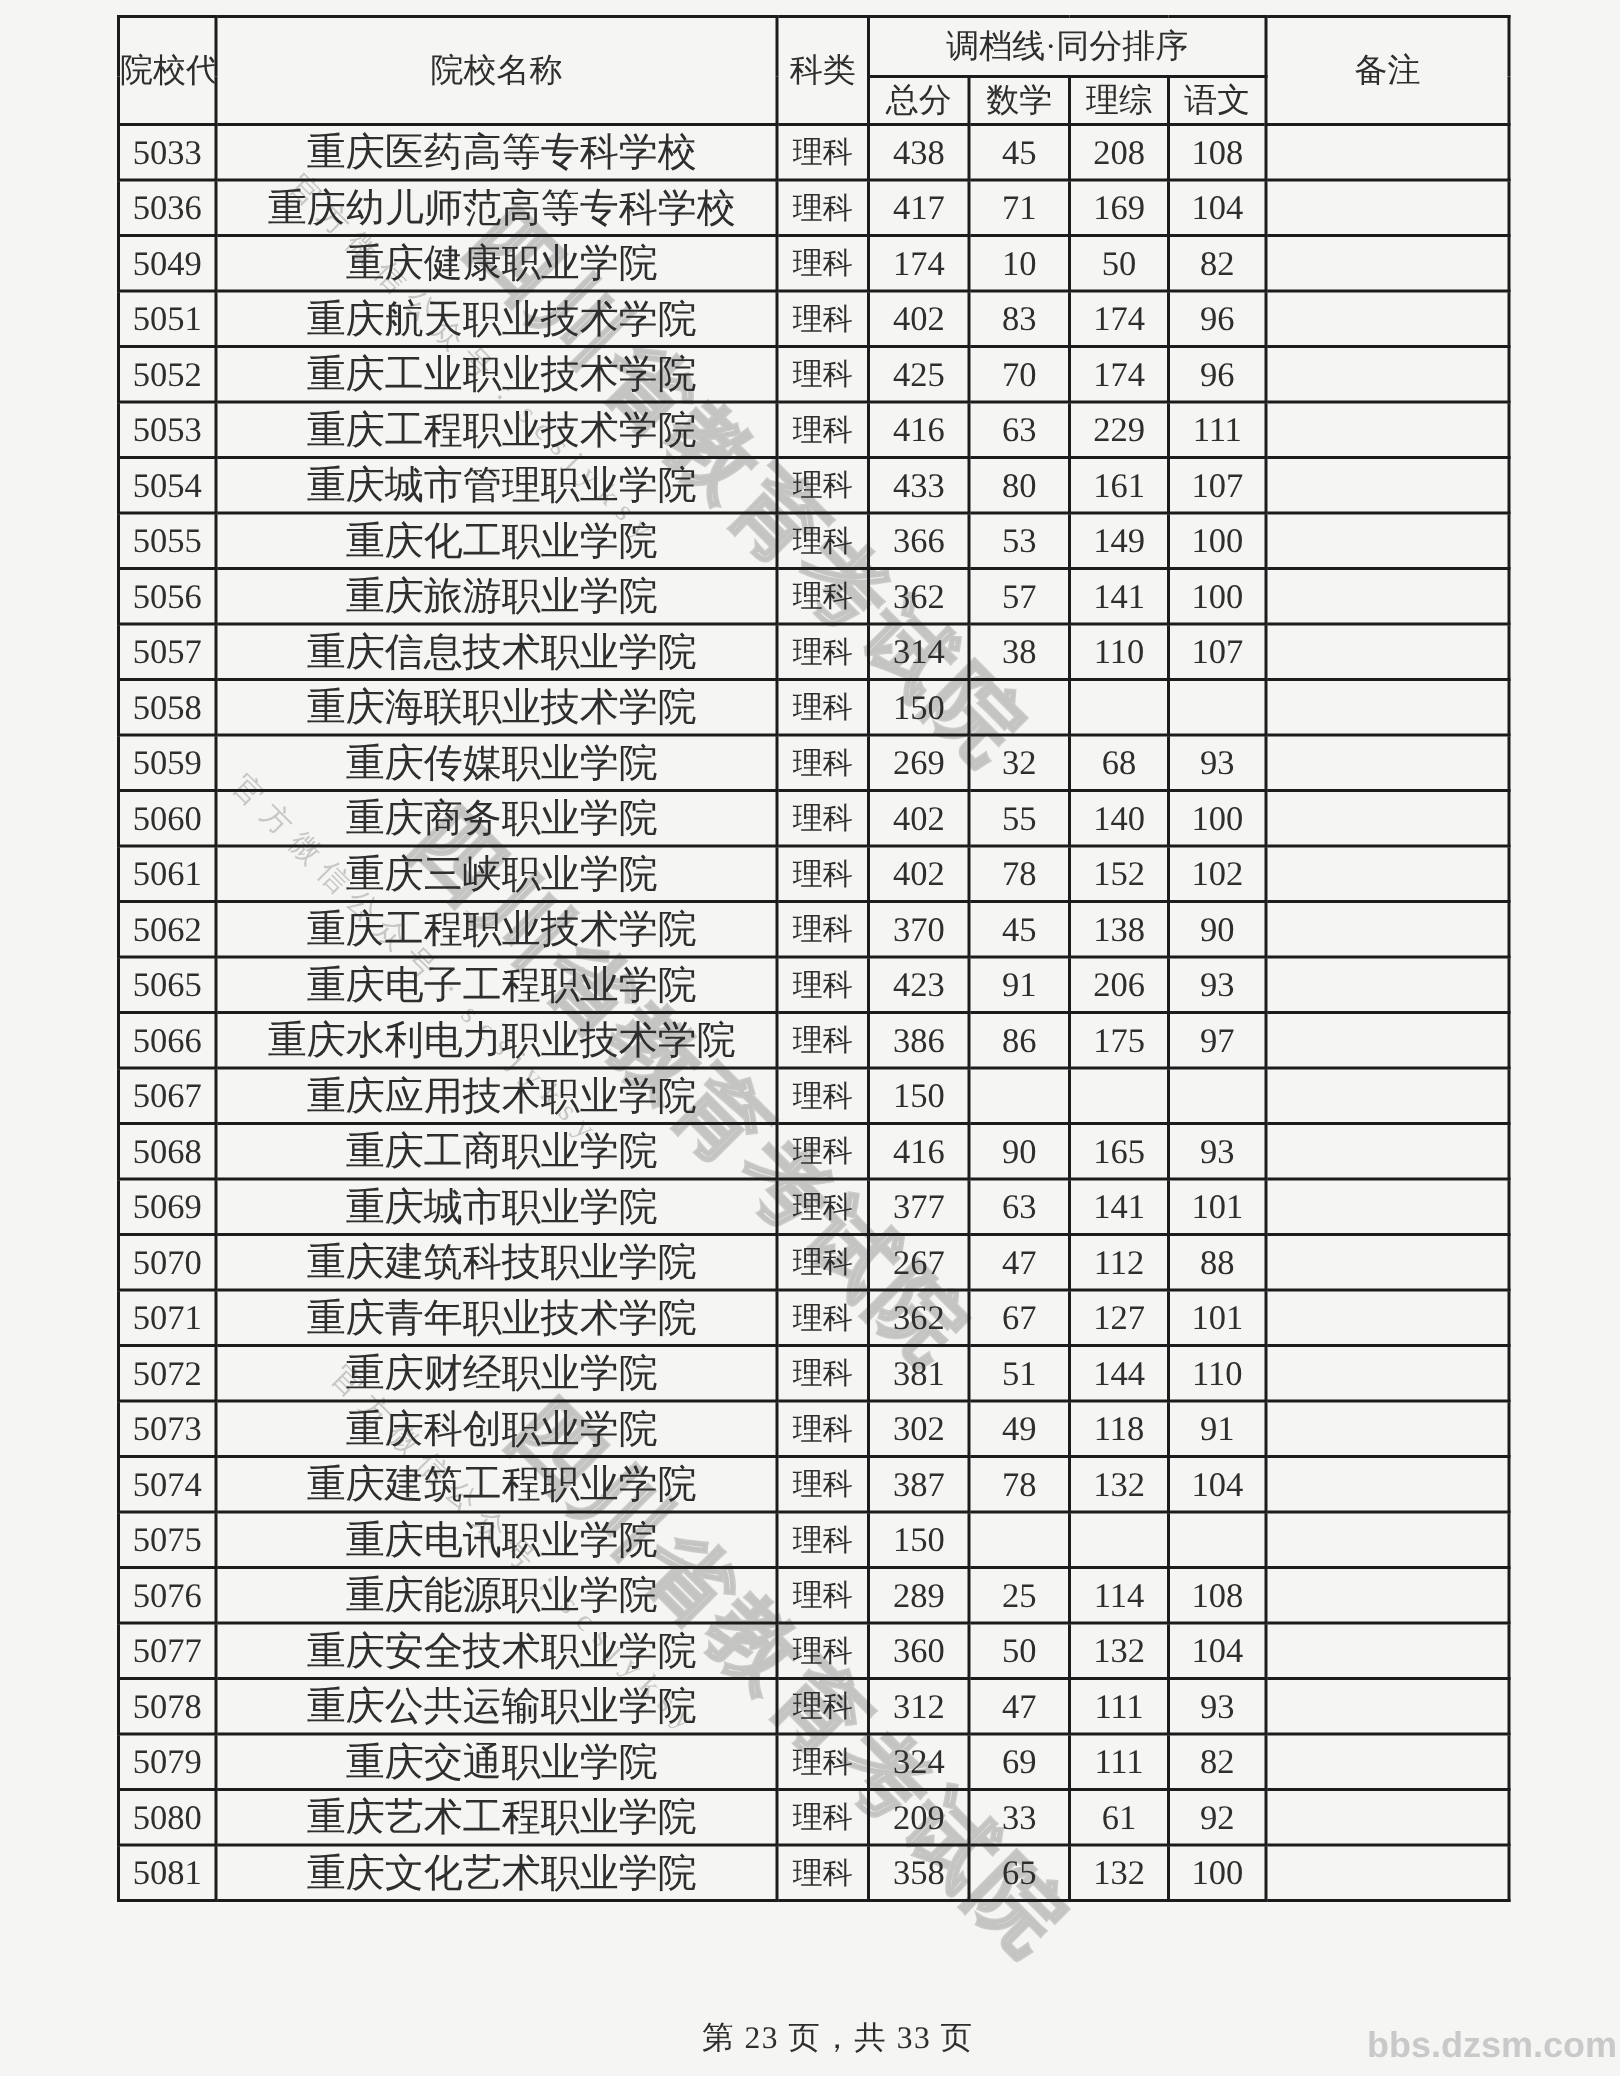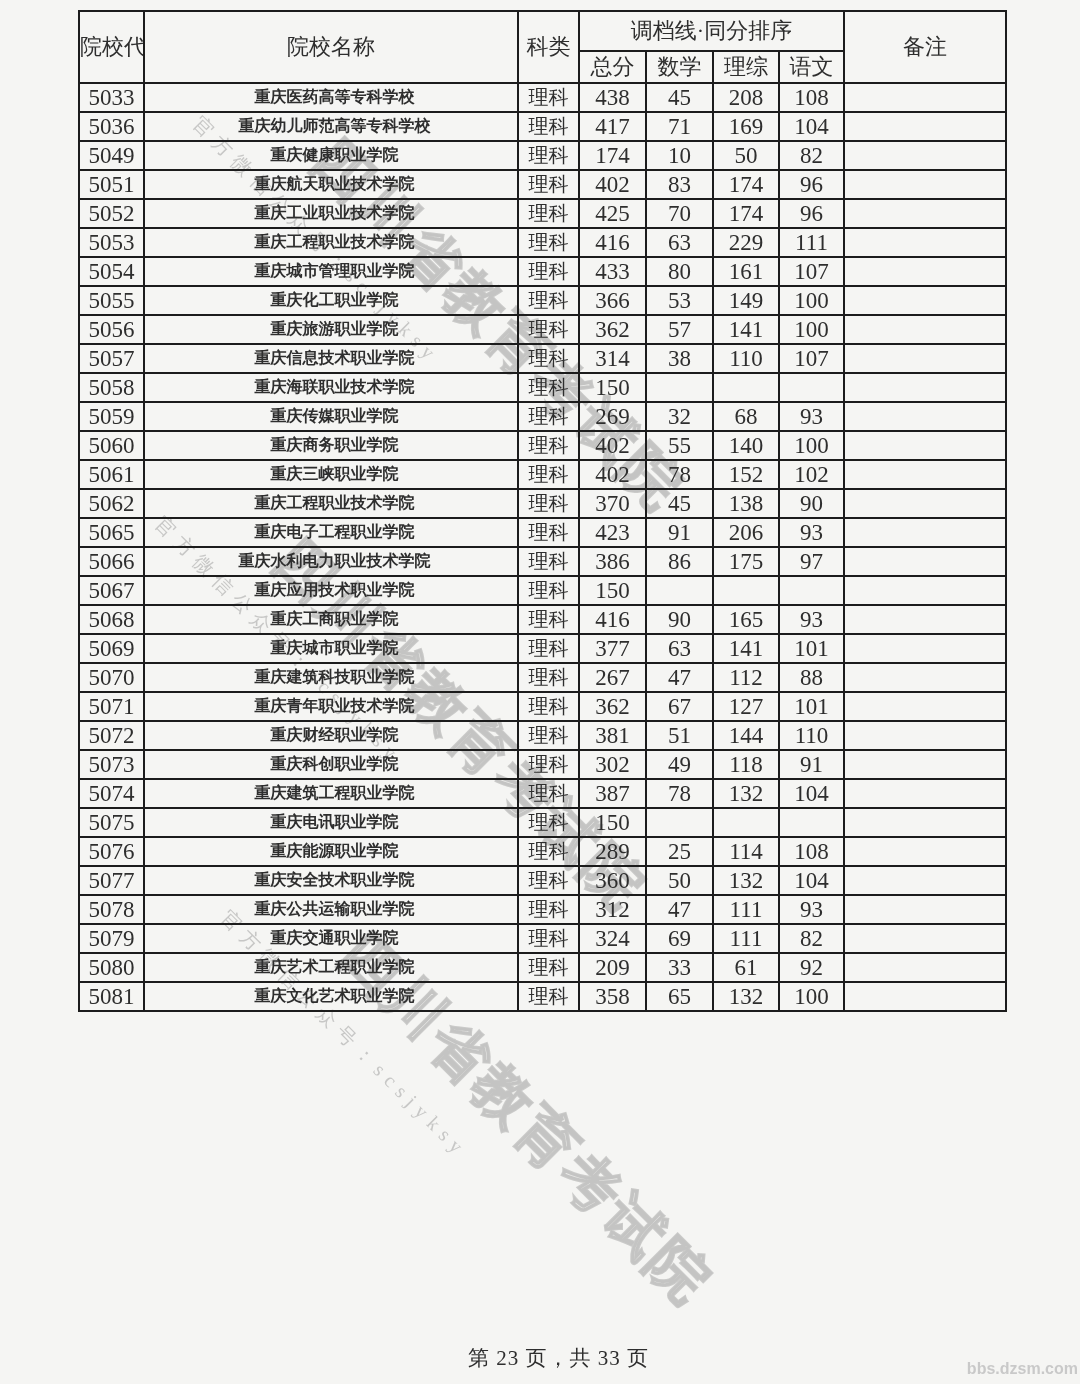--- a/index.html
+++ b/index.html
@@ -63,22 +63,21 @@
     font-size: 22px;
   }
   th.h-code { white-space: normal; line-height: 1.25; }
   tr.h-top { height: 40px; }
   tr.h-sub { height: 28px; }
   tbody tr { height: 23px; }
   td.c-code { font-size: 23px; }
   td.c-name {
     text-align: left;
     padding-left: 7px;
-    font-size: 16px;
-    font-weight: bold;
+    font-size: 26px;
   }
   td.c-cat { font-size: 20px; }
   td.c-num { font-size: 23px; }
 
   
   .footer-page {
     position: absolute;
     left: 0; right: 0;
     top: 1344px;
     text-align: center;
@@ -87,21 +86,21 @@
     z-index: 2;
     letter-spacing: 1px;
     padding-left: 37px;
   }
   .site-mark {
     position: absolute;
     right: 2px;
     bottom: 6px;
     font-family: "Liberation Sans", "DejaVu Sans", sans-serif;
     font-weight: bold;
-    font-size: 16px;
+    font-size: 24px;
     letter-spacing: 0px;
     color: #c9c9c9;
     z-index: 2;
   }
 </style>
 </head>
 <body>
 
 <div class="wm wm1">
   <span class="wm-big">四川省教育考试院</span>

